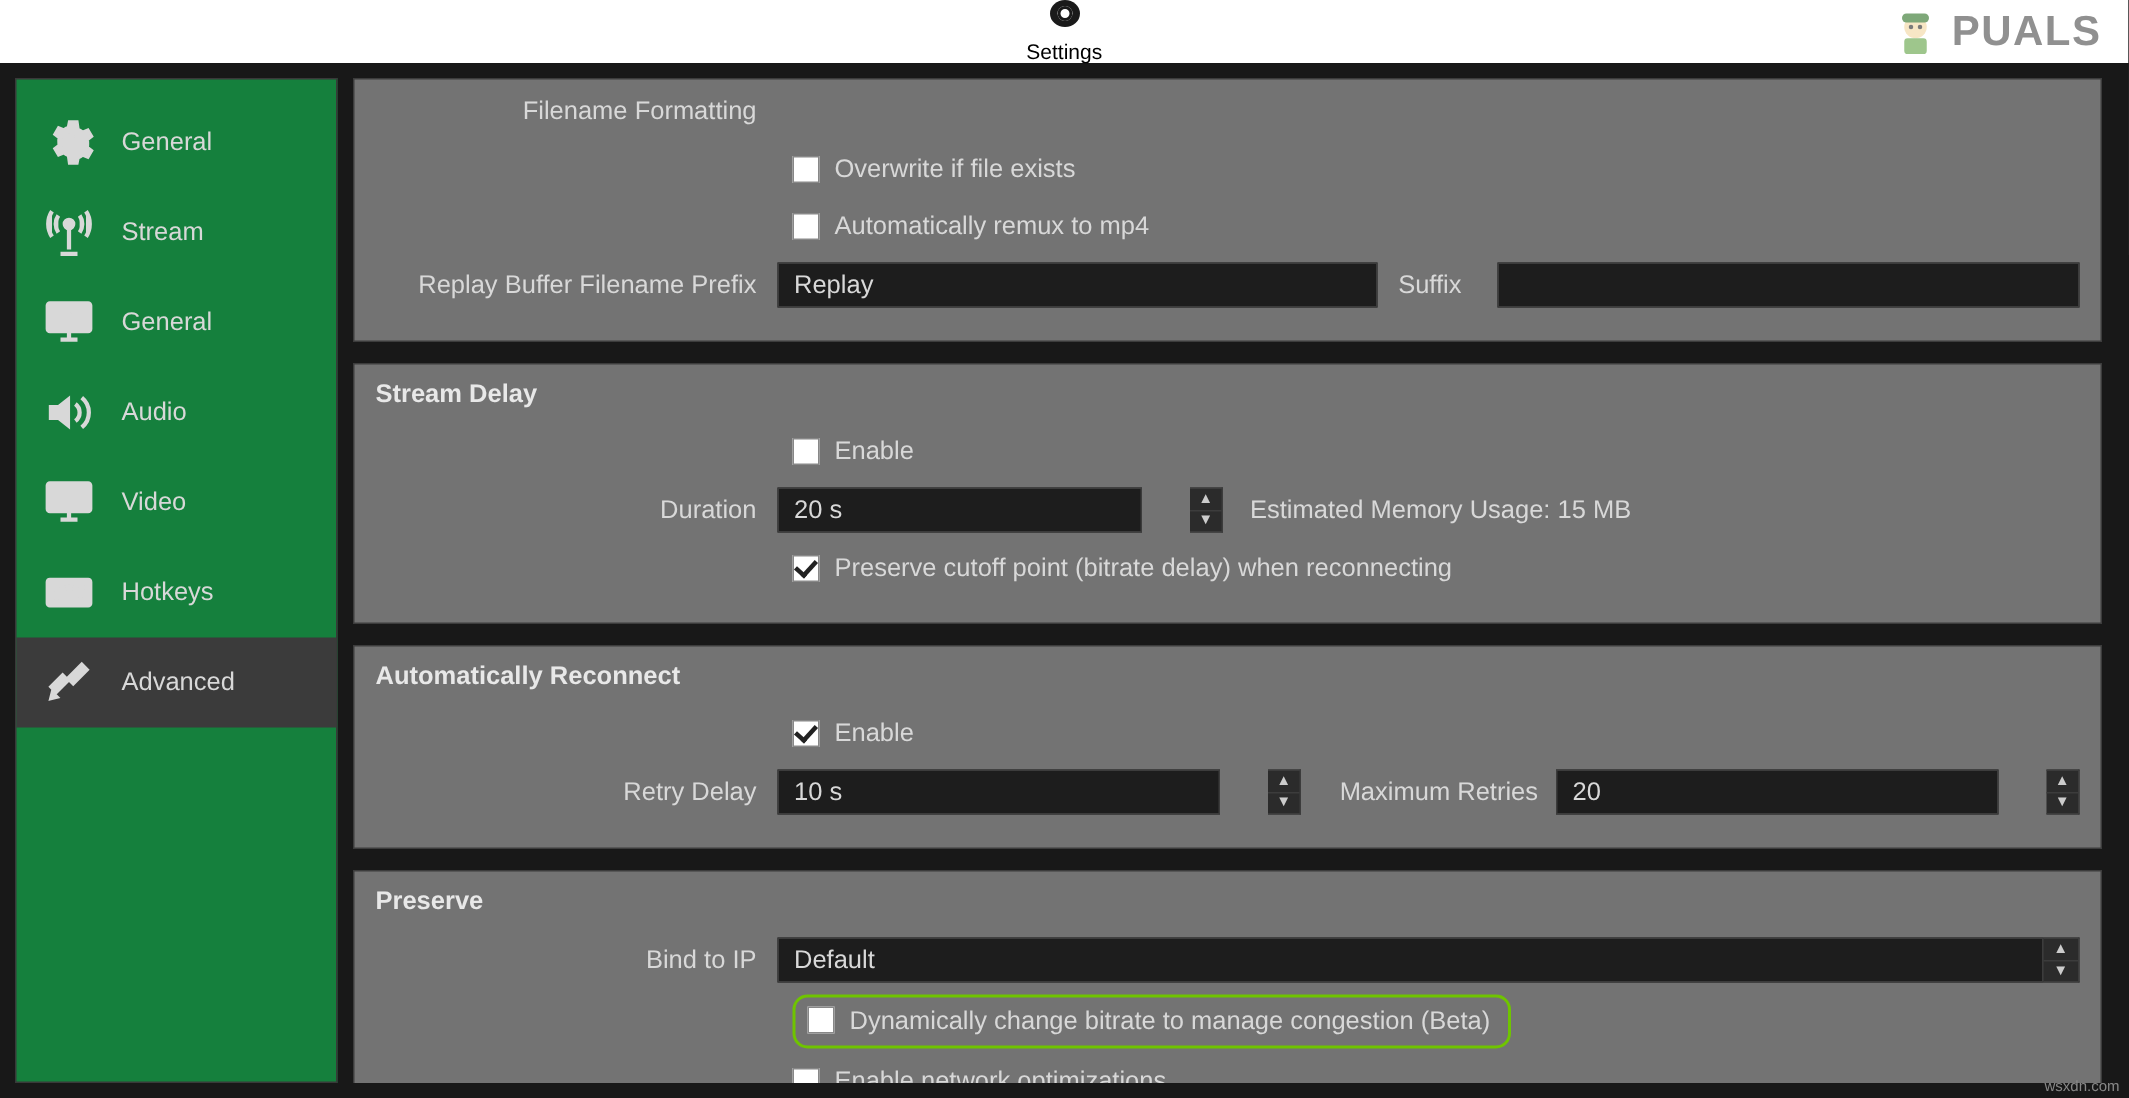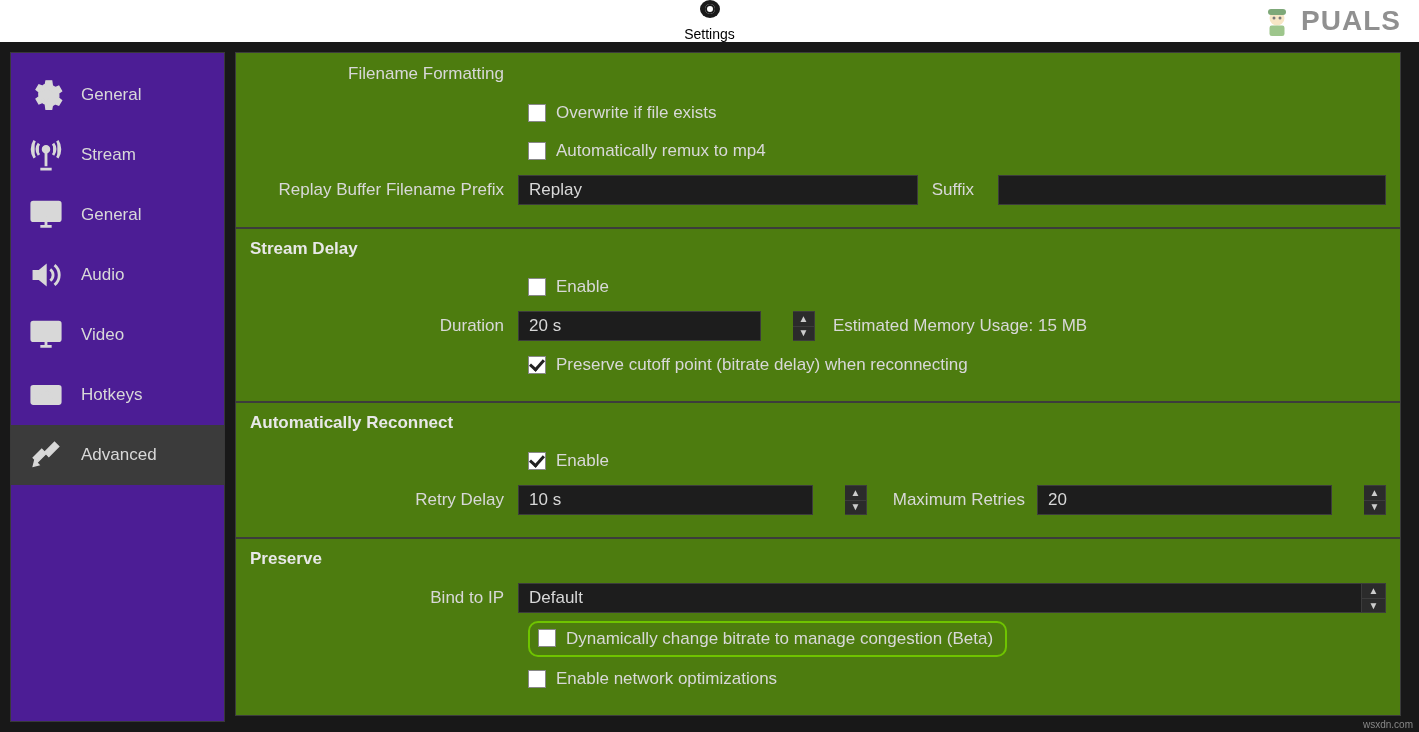--- a/index.html
+++ b/index.html
@@ -5,29 +5,29 @@
   * { box-sizing: border-box; margin: 0; padding: 0; }
   body { font-family: "Segoe UI", Tahoma, sans-serif; background: #2b2b2b; color: #d8d8d8; width: 1419px; height: 732px; overflow: hidden; font-size: 17px; }
 
   .titlebar { height: 42px; background: #fff; color: #000; display: flex; align-items: center; padding: 0 12px; gap: 8px; flex-direction: column; }
   .titlebar .app-icon { width: 20px; height: 20px; border-radius: 50%; background: #1a1a1a; display:flex; align-items:center; justify-content:center; }
   .titlebar .app-icon::after { content:""; width:10px; height:10px; border-radius:50%; background:#fff; box-shadow: 0 0 0 2px #1a1a1a inset; }
   .titlebar .title { font-size:14px; }
 
   .app { display: flex; height: calc(732px - 42px); background: #181818; padding: 10px; gap: 10px; }
 
-  .sidebar { width: 215px; background: #4c1d95; display:flex; flex-direction:column; padding: 12px 0; border:1px solid #393939;}
+  .sidebar { width: 215px; background: #15803d; display:flex; flex-direction:column; padding: 12px 0; border:1px solid #393939;}
   .sidebar-item { display:flex; align-items:center; gap:14px; padding: 13px 14px; color:#d8d8d8; cursor:pointer; font-size:17px; }
   .sidebar-item.active { background:#3b3b3b; }
   .icon-cell { width:42px; display:flex; justify-content:center; }
   .icon-cell svg { width:34px; height:34px; fill:#d8d8d8; stroke:#d8d8d8; }
 
   .content { flex:1; overflow-y:auto; padding-right:8px; }
 
-  .group { border:1px solid #3c3c3c; background:#4d7c0f; padding: 10px 14px 14px 14px; }
+  .group { border:1px solid #3c3c3c; background:#737373; margin-bottom:14px; padding: 10px 14px 14px 14px; }
   .group.no-title-top { margin-top: 0; }
   .group-title { font-weight:bold; font-size:17px; margin-bottom:12px; color:#e8e8e8; }
 
   .form-row { display:flex; align-items:center; margin-bottom:6px; min-height: 34px; }
   .form-label { width: 268px; text-align:right; padding-right:14px; color:#d8d8d8; font-size:17px; }
   .form-field { flex:1; display:flex; align-items:center; gap:12px; }
 
   .text-input { background:#1d1d1d; border:1px solid #3c3c3c; color:#d8d8d8; height:30px; padding: 0 10px; font-size:17px; flex:1; }
   .w400 { flex:0 0 400px; }
 

